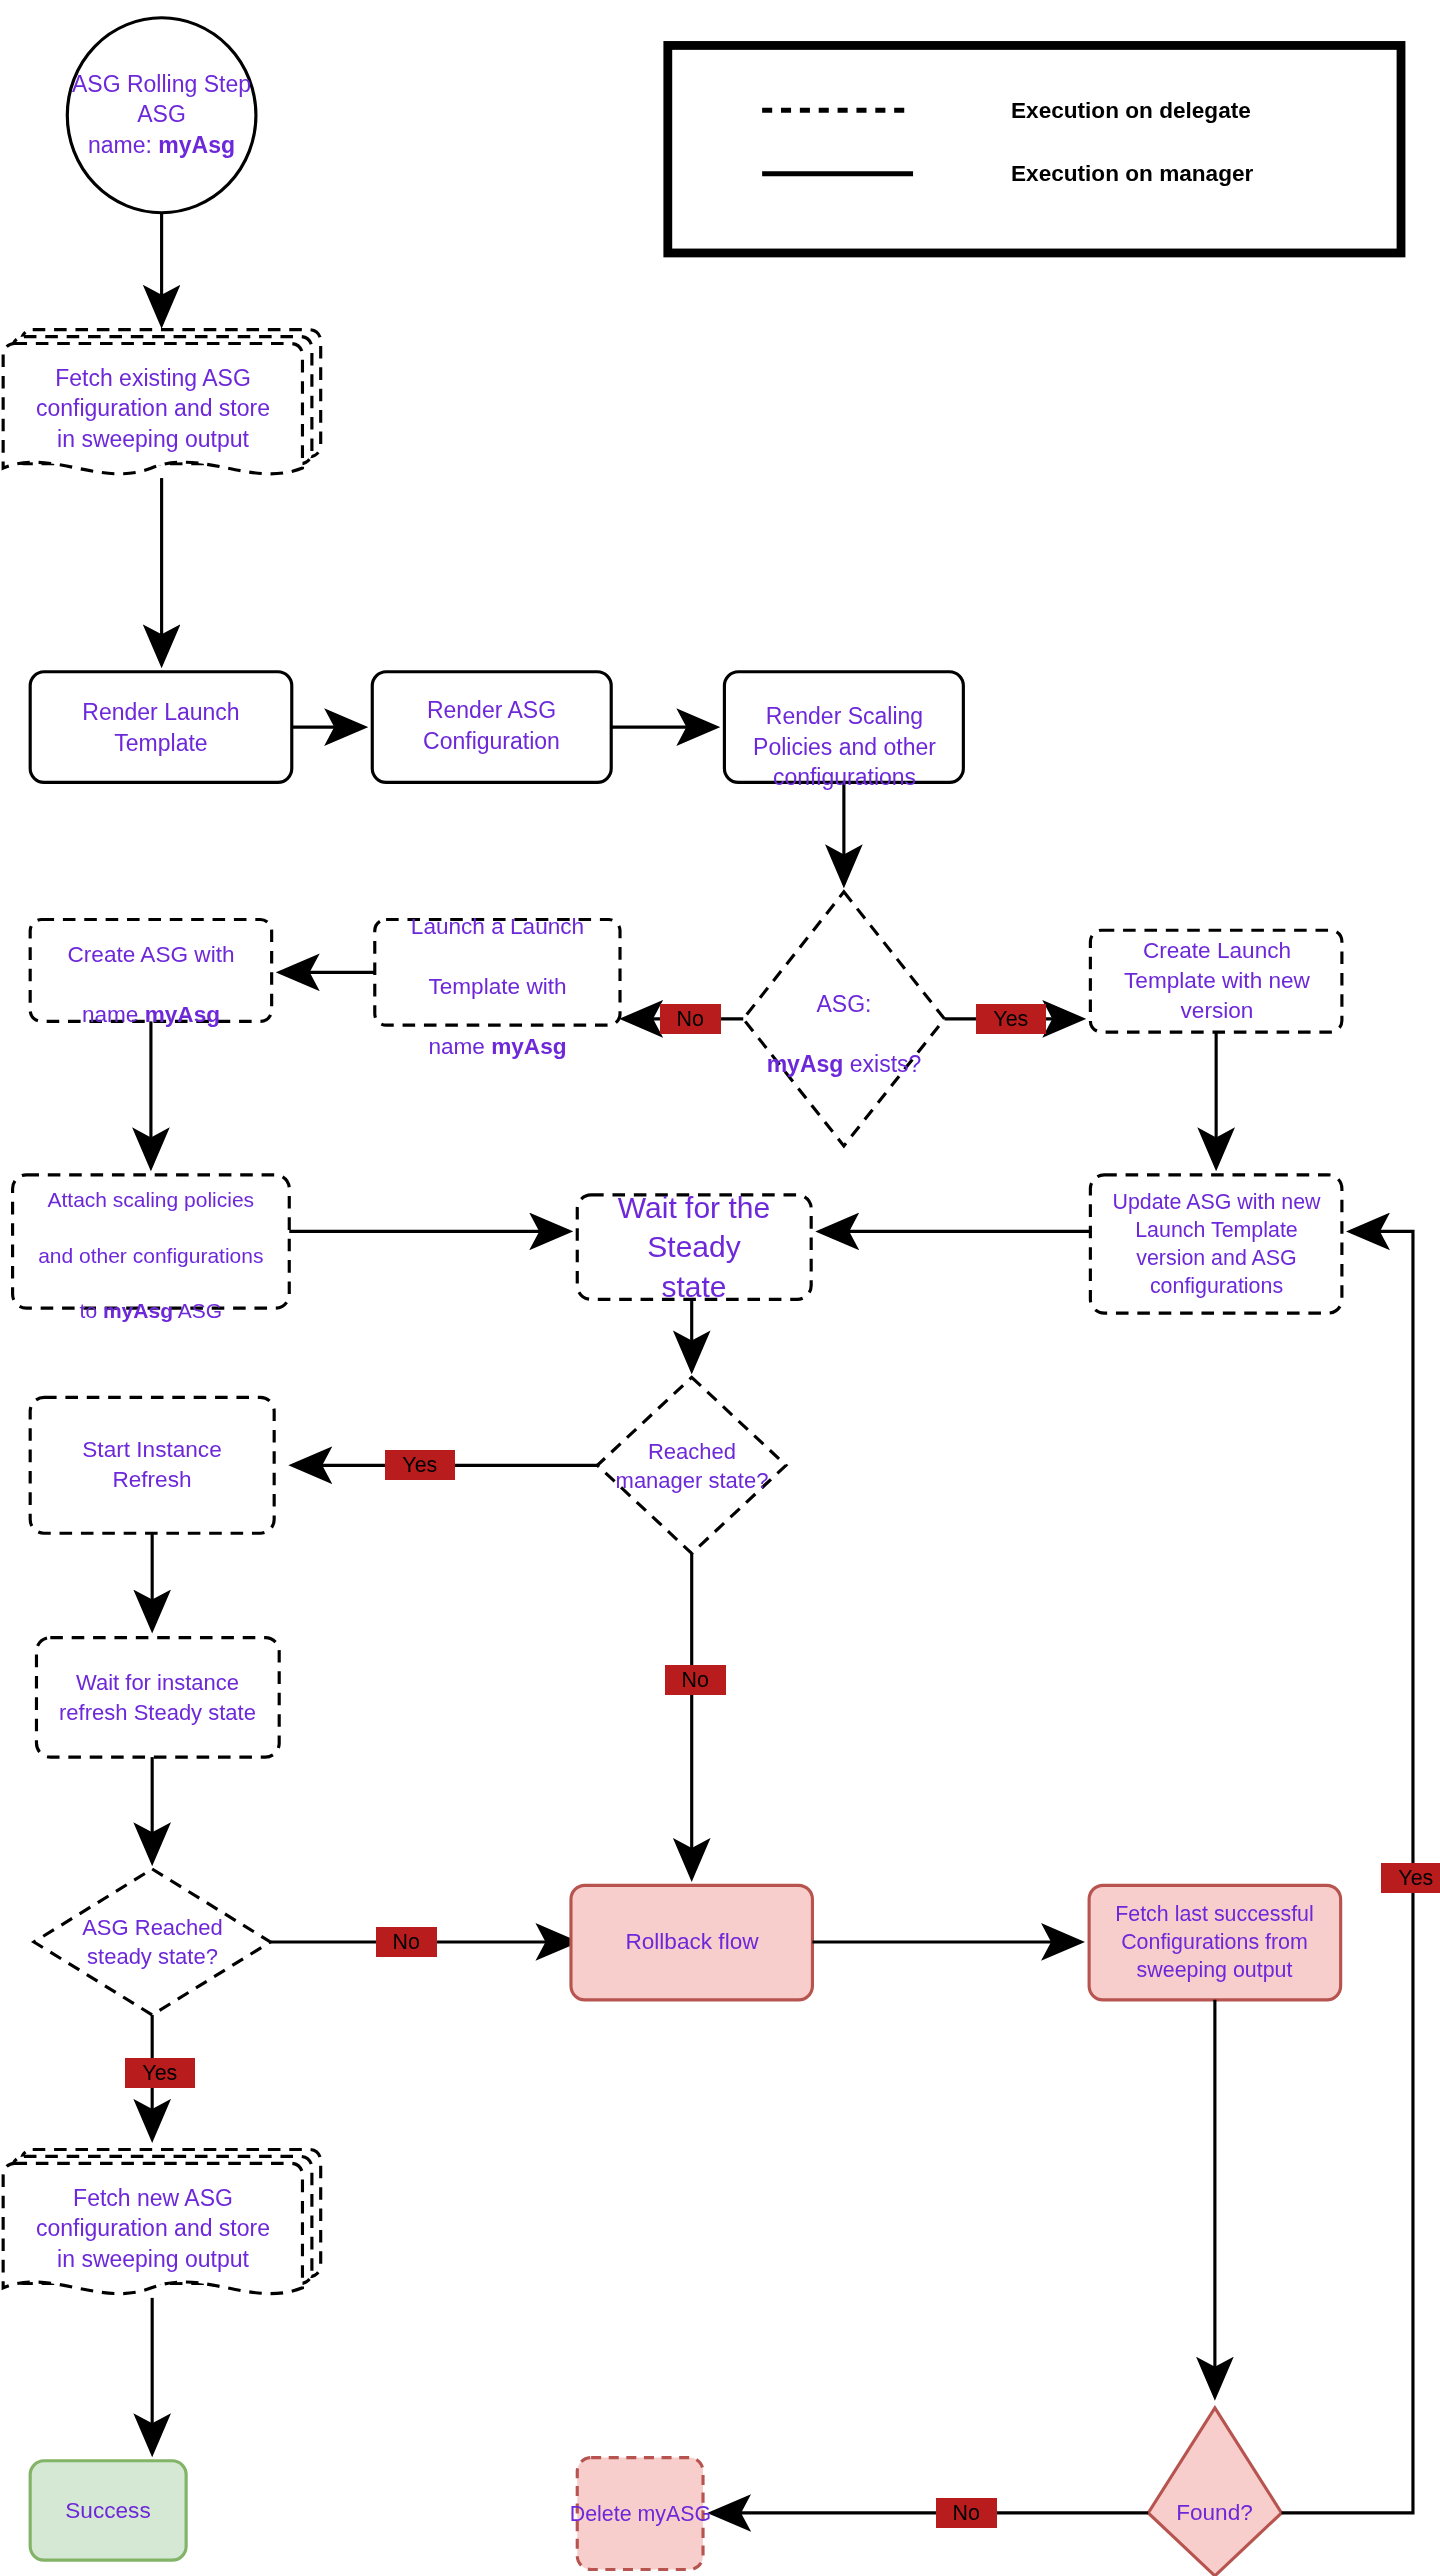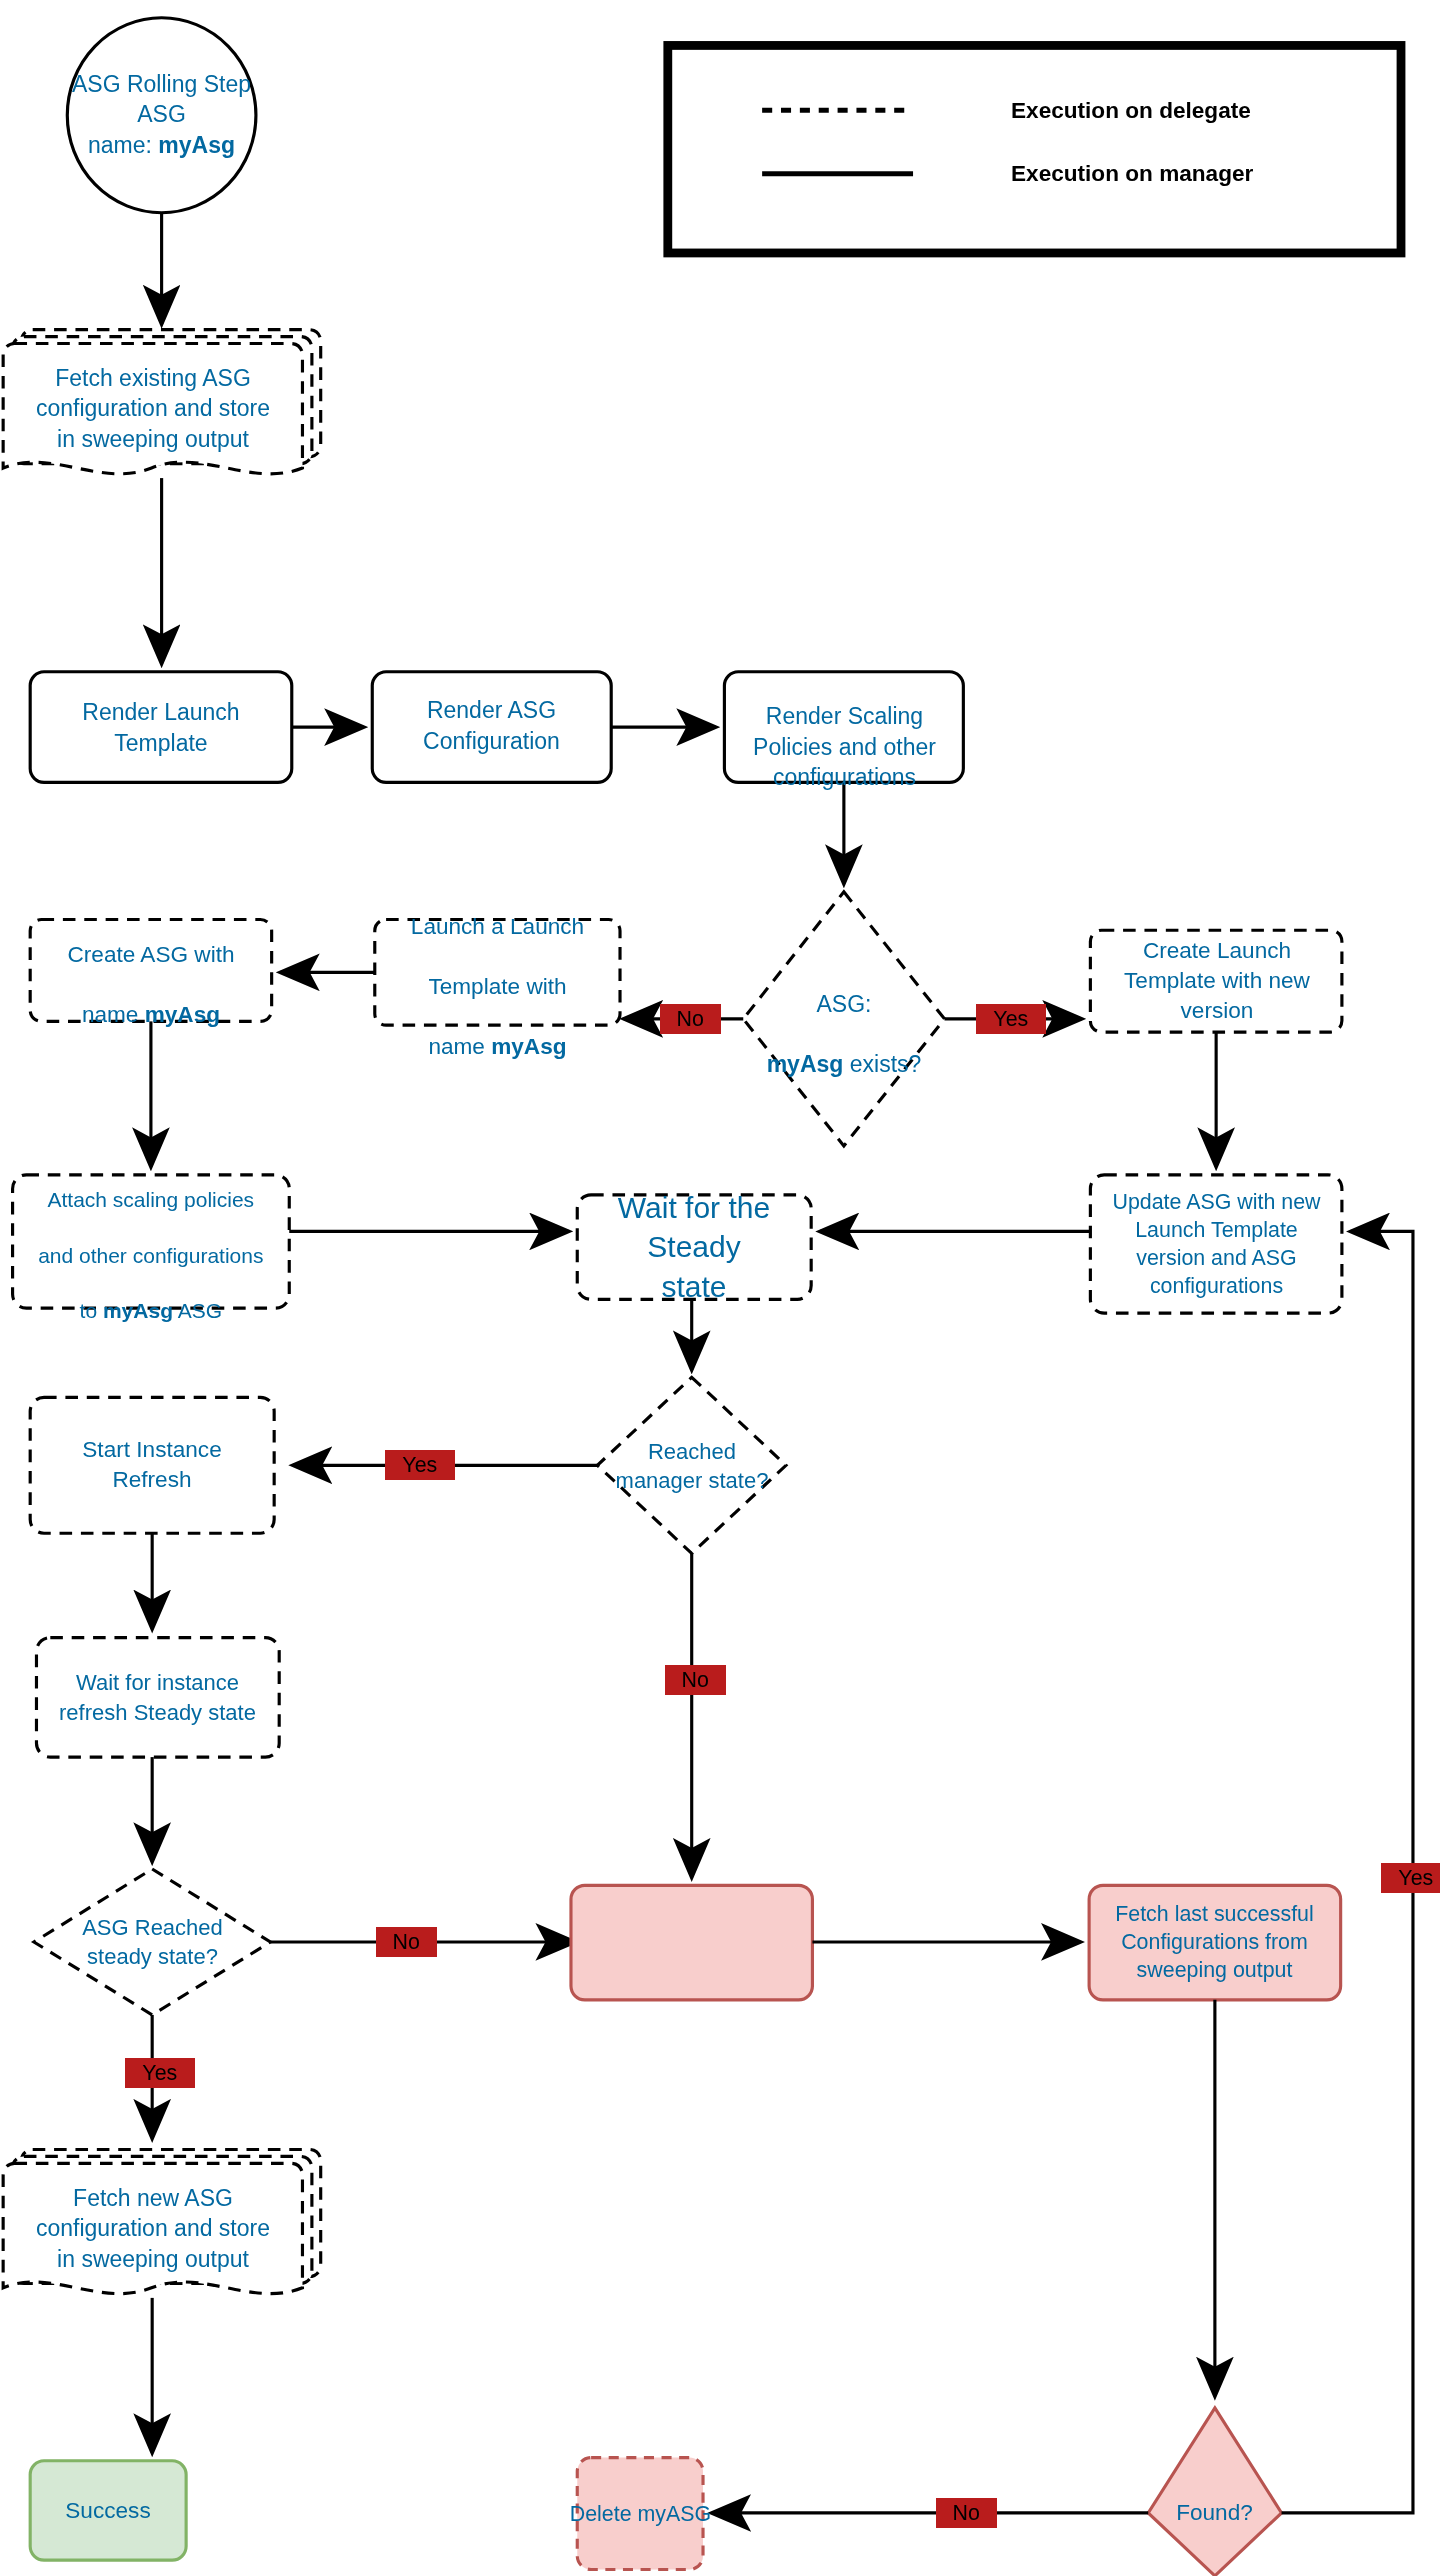--- a/index.html
+++ b/index.html
@@ -1,21 +1,21 @@
 <!DOCTYPE html>
 <html style="font-size:10px"><head>
 <meta charset="utf-8">
 <style>
   html,body{margin:0;padding:0;background:#ffffff;}
   body{font-family:"Liberation Sans", sans-serif;}
   #canvas{position:relative;width:1440px;height:2576px;background:#ffffff;overflow:hidden;}
   svg.layer{position:absolute;left:0;top:0;width:1440px;height:2576px;}
   .nodeText{
     position:absolute;display:flex;align-items:center;justify-content:center;
-    text-align:center;color:#0369a1;line-height:1.32;
+    text-align:center;color:#6d28d9;line-height:1.32;
     font-family:"Liberation Sans", sans-serif;
     pointer-events:none;white-space:pre-line;
   }
   .edgeLabel{
     position:absolute;display:flex;align-items:center;justify-content:center;
     background:#b91c1c;color:#000;font-size:21.4px;
     font-family:"Liberation Sans", sans-serif;padding:0 3.8px;
   }
   .legendLabel{
     position:absolute;display:flex;align-items:center;
@@ -244,20 +244,21 @@
 
   <div class="nodeText" style="left:30px;top:1397px;width:244px;height:136px;font-size:22.6px;">Start Instance
 Refresh</div>
 
   <div class="nodeText" style="left:36px;top:1638px;width:243px;height:119px;font-size:22px;">Wait for instance
 refresh Steady state</div>
 
   <div class="nodeText" style="left:52px;top:1899px;width:201px;height:86px;font-size:22px;">ASG Reached
 steady state?</div>
 
+  <div class="nodeText" style="left:571px;top:1885px;width:242px;height:114px;font-size:22.6px;">Rollback flow</div>
 
   <div class="nodeText" style="left:1085px;top:1885px;width:259px;height:114px;font-size:21.4px;">Fetch last successful
 Configurations from
 sweeping output</div>
 
   <div class="nodeText" style="left:21px;top:2172px;width:264px;height:113px;font-size:23px;">Fetch new ASG
 configuration and store
 in sweeping output</div>
 
   <div class="nodeText" style="left:30px;top:2461px;width:156px;height:99px;font-size:22.6px;">Success</div>

